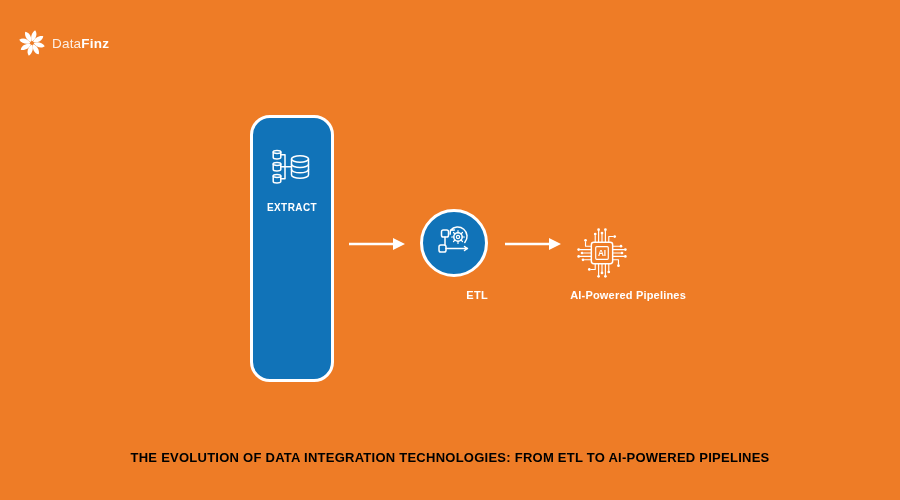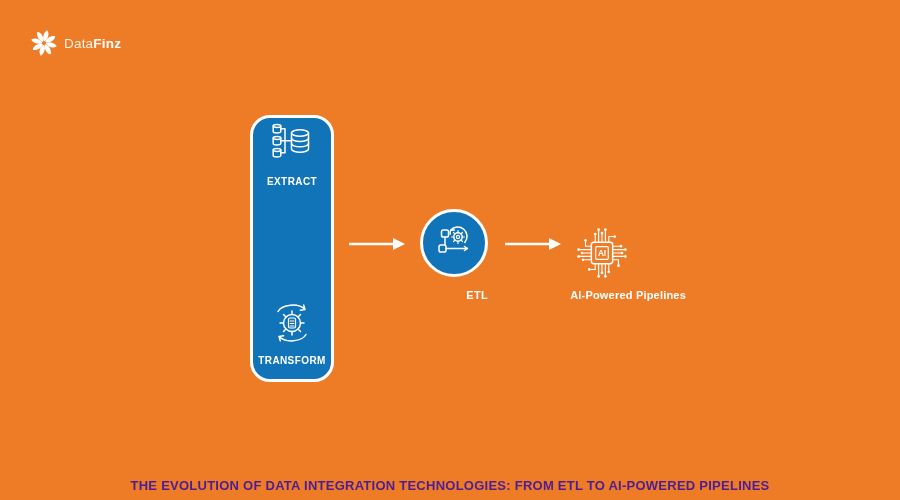--- a/index.html
+++ b/index.html
@@ -2,32 +2,32 @@
 <html><head>
 <meta charset="utf-8">
 <style>
   html,body{margin:0;padding:0;}
   body{
     width:900px;height:500px;position:relative;overflow:hidden;
     background:#EE7C26;
     font-family:"Liberation Sans",sans-serif;
     -webkit-font-smoothing:antialiased;
   }
-  .logo{position:absolute;left:30px;top:29px;display:flex;align-items:center;gap:6px;}
+  .logo{position:absolute;left:18px;top:29px;display:flex;align-items:center;gap:6px;}
   .logo svg{display:block;}
   .logo-text{font-size:13.5px;color:#FFFFFF;letter-spacing:.2px;}
   .logo-text .light{font-weight:400;opacity:.88;}
   .logo-text .bold{font-weight:700;}
 
   .etl-card{
     position:absolute;left:250px;top:115px;width:84px;height:267px;
     background:#1173B8;border:3px solid #FFFFFF;border-radius:20px;
     box-sizing:border-box;
-    display:flex;flex-direction:column;justify-content:space-between;
-    align-items:center;padding:1px 0 13px 0;
+    display:flex;flex-direction:column;
+    align-items:center;padding:27px 0 13px 0;
   }
   .stage{display:flex;flex-direction:column;align-items:center;}
   .stage-label{
     color:#FFFFFF;font-size:10px;font-weight:700;letter-spacing:.4px;margin-top:5px;
   }
 
   .flow-arrow{position:absolute;top:236px;}
   .flow-arrow svg{display:block;}
 
   .etl-circle{
@@ -41,21 +41,21 @@
   }
 
   .ai-chip{position:absolute;left:571px;top:222px;}
   .ai-label{
     position:absolute;left:518px;top:289px;width:168px;text-align:right;
     color:#FFFFFF;font-size:11px;font-weight:700;letter-spacing:.2px;
   }
 
   .footer-title{
     position:absolute;left:0;top:450px;width:900px;text-align:center;
-    color:#4c1d95;font-size:13px;font-weight:700;letter-spacing:.25px;margin-top:28px;
+    color:#000000;font-size:13px;font-weight:700;letter-spacing:.25px;
   }
 
   .stroke{fill:none;stroke:#FFFFFF;stroke-width:1.5;stroke-linecap:round;stroke-linejoin:round;}
   .thin{stroke-width:1.2;}
   .dot{fill:#FFFFFF;stroke:none;}
 </style>
 </head>
 <body>
 
 <div class="logo">
@@ -92,33 +92,20 @@
           <path d="M5.2,31 V36.5 a3.8,1.5 0 0 0 7.6,0 V31"></path>
         <path d="M12.8,9.8 H17 M12.8,21.8 H17 M12.8,33.8 H17 M17,9.8 V33.8 M17,21.8 H23.5"></path>
         <ellipse cx="32" cy="14" rx="8.5" ry="3.2"></ellipse>
         <path d="M23.5,14 V30 a8.5,3.2 0 0 0 17,0 V14"></path>
         <path d="M23.5,19.3 a8.5,3.2 0 0 0 17,0 M23.5,24.6 a8.5,3.2 0 0 0 17,0"></path>
       </svg>
     </span>
     <div class="stage-label">EXTRACT</div>
   </div>
 
-  <div class="stage">
-    <span>
-      <svg width="48" height="48" viewBox="0 0 48 48" class="stroke">
-        <circle cx="24" cy="25" r="8.5"></circle>
-        <path d="M32.5,25 H36 M30,31 l2.5,2.5 M24,33.5 V37 M18,31 l-2.5,2.5 M15.5,25 H12 M18,19 l-2.5,-2.5 M24,16.5 V13 M30,19 l2.5,-2.5"></path>
-        <rect x="20.5" y="20" width="7" height="10" rx="1.5" class="thin"></rect>
-        <path d="M22.2,23 h3.6 M22.2,25.5 h3.6 M22.2,28 h3.6" class="thin"></path>
-        <path d="M10,13.5 C14,6.5 30,4.5 37,11.5 M37,11.5 l-4.6,0.7 M37,11.5 l-1.3,-4.4"></path>
-        <path d="M38,36.5 C34,43.5 18,45.5 11,38.5 M11,38.5 l4.6,-0.7 M11,38.5 l1.3,4.4"></path>
-      </svg>
-    </span>
-    <div class="stage-label">TRANSFORM</div>
-  </div>
 
 
 </div>
 
 <div class="flow-arrow" style="left:348px">
   <svg width="58" height="16" viewBox="0 0 58 16">
     <line x1="1" y1="8" x2="46" y2="8" stroke="#FFFFFF" stroke-width="2.6"></line>
     <polygon points="45,2 57,8 45,14" fill="#FFFFFF"></polygon>
   </svg>
 </div>

